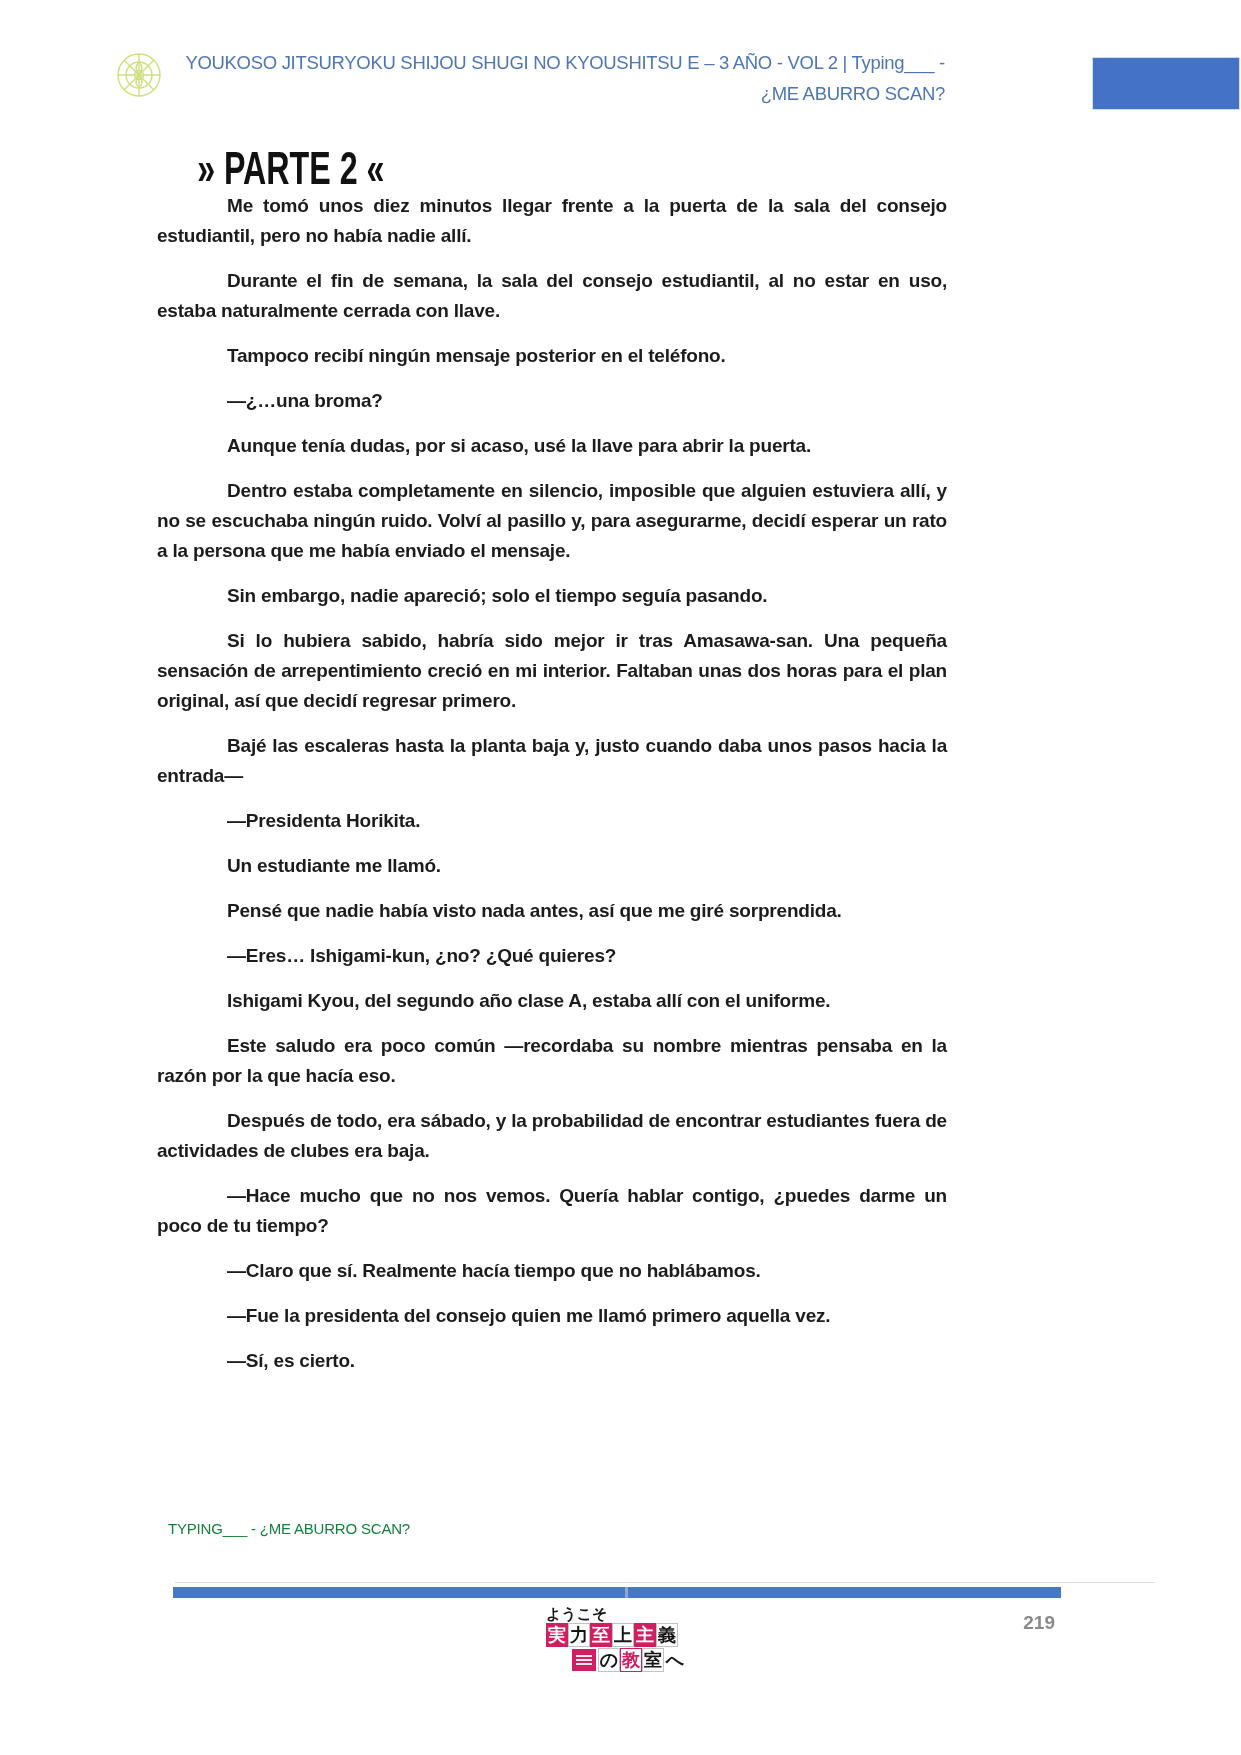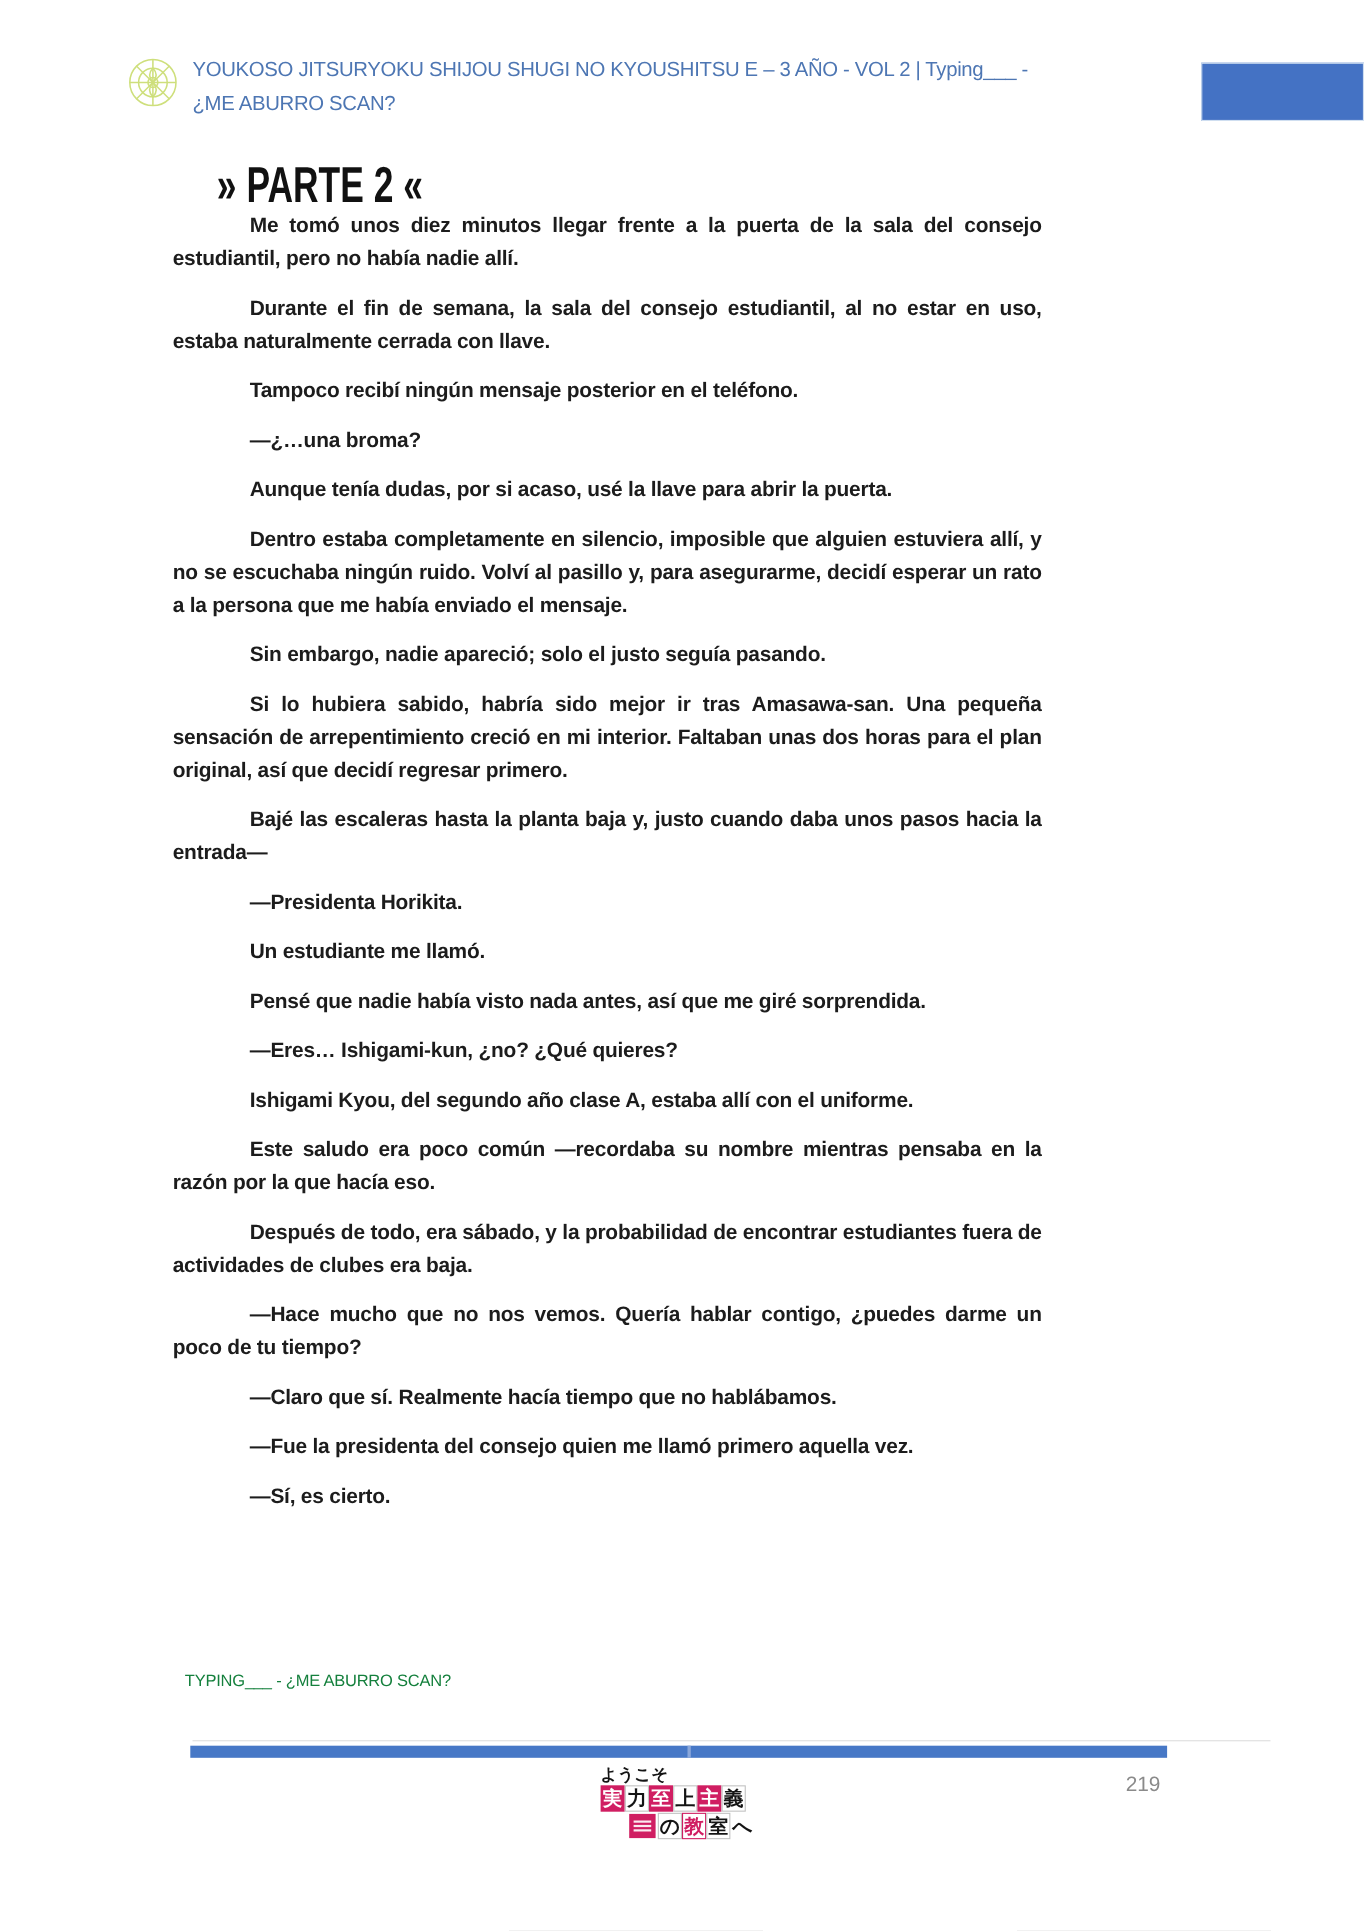--- a/index.html
+++ b/index.html
@@ -12,20 +12,21 @@
     overflow:hidden;
   }
 
   
   .scan-logo {
     position:absolute; left:115px; top:51px;
     width:48px; height:48px;
   }
   .header-title {
     position:absolute; left:175px; top:47px; width:770px;
+    text-align:right;
     color:#4d76b3;
     font-size:18.5px; line-height:31px;
     letter-spacing:-0.3px;
   }
   .header-rect {
     position:absolute; left:1092px; top:57px;
     width:148px; height:53px;
     background:#4472c4;
     border:1px solid #cfdef0;
     box-sizing:border-box;
@@ -71,21 +72,21 @@
   .footer-bar .seam {
     position:absolute; left:452px; top:0;
     width:3px; height:100%; background:#8aa7da;
   }
   .footer-credit {
     position:absolute; left:168px; top:1520px;
     color:#15803d; font-size:15px; letter-spacing:-0.2px;
   }
   .footer-page {
     position:absolute; left:995px; top:1612px; width:60px;
-    text-align:right; color:#8a8a8a; font-size:19px;
+    text-align:right; color:#8a8a8a; font-size:19px;font-weight:bold;
   }
 
   
   .cote-logo { position:absolute; left:546px; top:1605px; width:160px; }
   .cote-top  { font-size:15px; font-weight:bold; color:#141414; line-height:17px; }
   .cote-row1 { display:flex; margin-top:1px; }
   .tile {
     width:22px; height:24px;
     display:flex; align-items:center; justify-content:center;
     font-size:18px; font-weight:bold;
@@ -130,21 +131,21 @@
 
   <h1 class="section-title"><span>» PARTE 2 «</span></h1>
 
   <div class="body-text" id="paragraphs">
       <p>Me tomó unos diez minutos llegar frente a la puerta de la sala del consejo estudiantil, pero no había nadie allí.</p>
       <p>Durante el fin de semana, la sala del consejo estudiantil, al no estar en uso, estaba naturalmente cerrada con llave.</p>
       <p>Tampoco recibí ningún mensaje posterior en el teléfono.</p>
       <p>—¿…una broma?</p>
       <p>Aunque tenía dudas, por si acaso, usé la llave para abrir la puerta.</p>
       <p>Dentro estaba completamente en silencio, imposible que alguien estuviera allí, y no se escuchaba ningún ruido. Volví al pasillo y, para asegurarme, decidí esperar un rato a la persona que me había enviado el mensaje.</p>
-      <p>Sin embargo, nadie apareció; solo el justo seguía pasando.</p>
+      <p>Sin embargo, nadie apareció; solo el tiempo seguía pasando.</p>
       <p>Si lo hubiera sabido, habría sido mejor ir tras Amasawa-san. Una pequeña sensación de arrepentimiento creció en mi interior. Faltaban unas dos horas para el plan original, así que decidí regresar primero.</p>
       <p>Bajé las escaleras hasta la planta baja y, justo cuando daba unos pasos hacia la entrada—</p>
       <p>—Presidenta Horikita.</p>
       <p>Un estudiante me llamó.</p>
       <p>Pensé que nadie había visto nada antes, así que me giré sorprendida.</p>
       <p>—Eres… Ishigami-kun, ¿no? ¿Qué quieres?</p>
       <p>Ishigami Kyou, del segundo año clase A, estaba allí con el uniforme.</p>
       <p>Este saludo era poco común —recordaba su nombre mientras pensaba en la razón por la que hacía eso.</p>
       <p>Después de todo, era sábado, y la probabilidad de encontrar estudiantes fuera de actividades de clubes era baja.</p>
       <p>—Hace mucho que no nos vemos. Quería hablar contigo, ¿puedes darme un poco de tu tiempo?</p>

